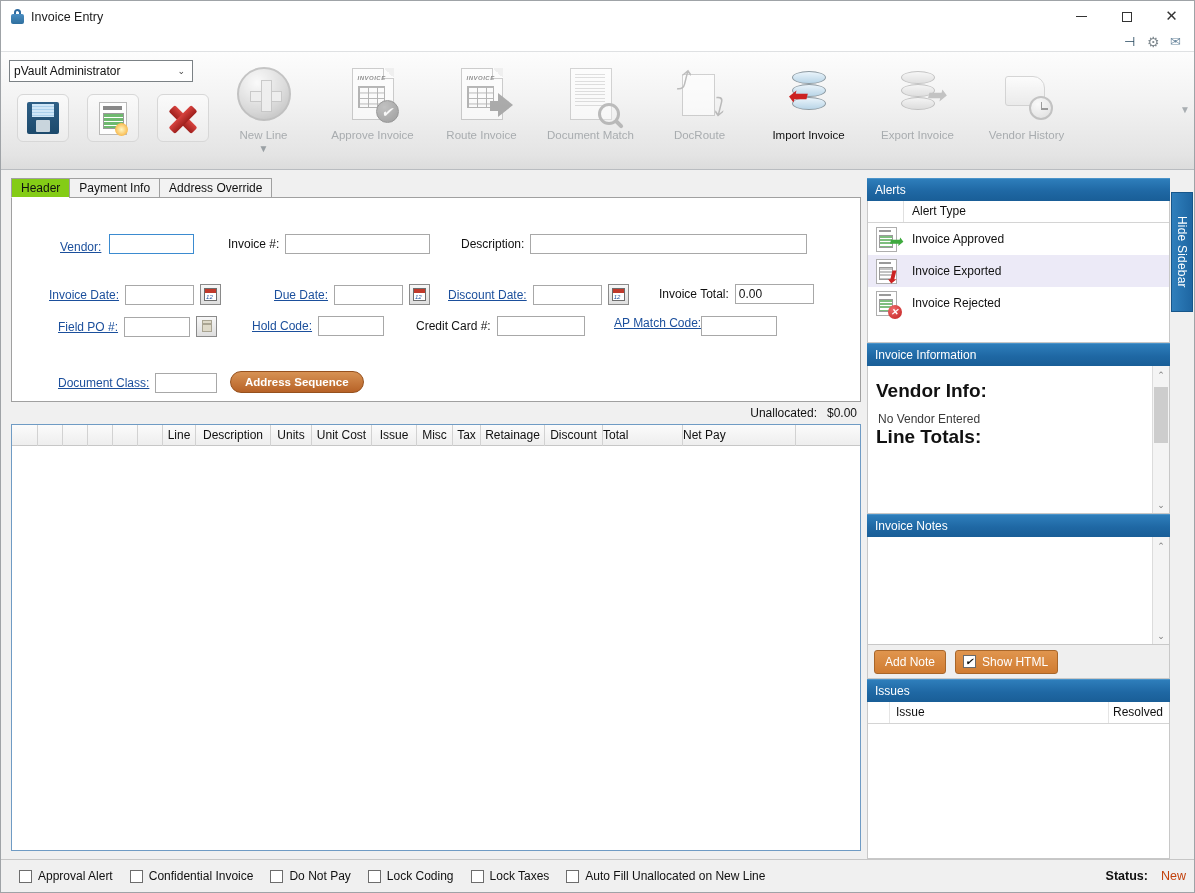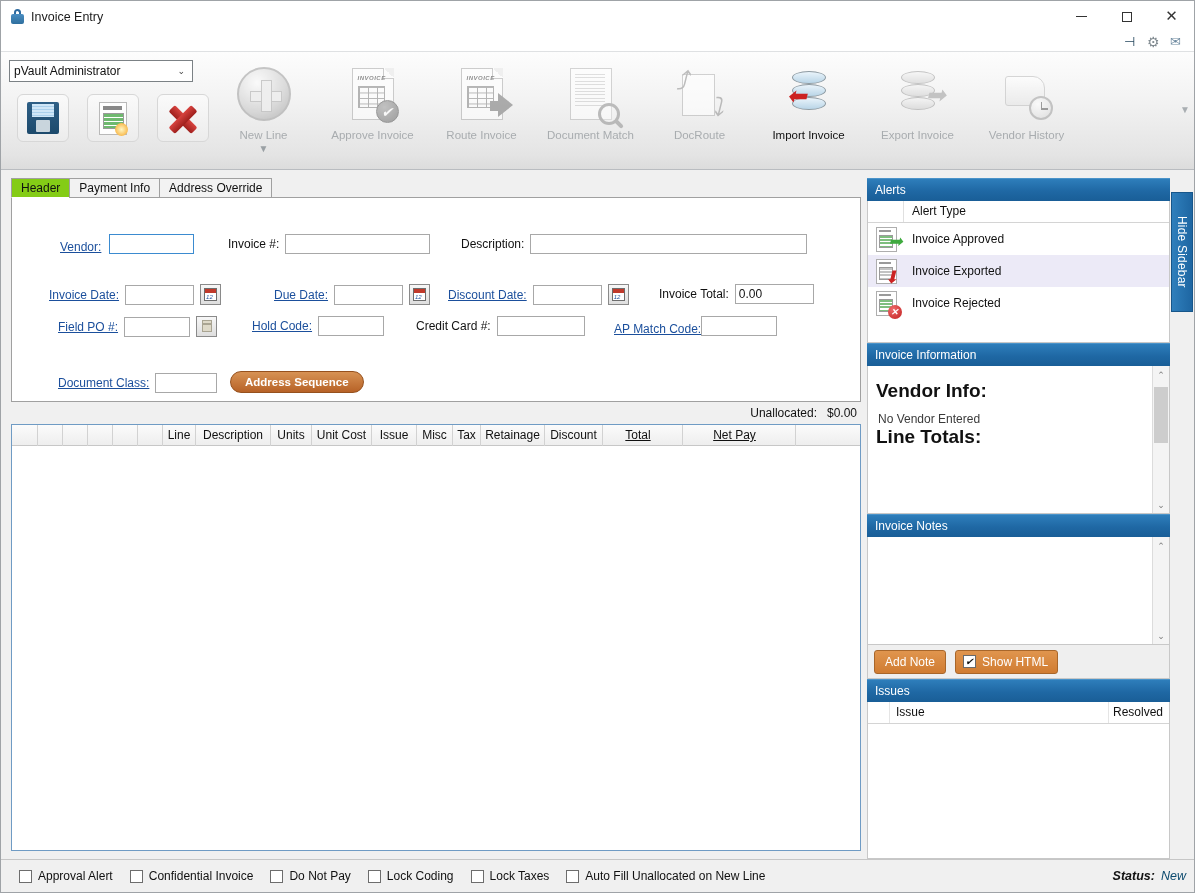--- a/index.html
+++ b/index.html
@@ -257,21 +257,21 @@
   
   .grid-wrap {
     flex: 1 1 auto; border: 1px solid #6f9bc4; background: #fff;
     margin-bottom: 8px; display: flex; flex-direction: column; min-height: 0;
   }
   .grid-head { display: flex; height: 21px; background: linear-gradient(#fbfbfb,#eeeeee); border-bottom:1px solid #c7c7c7; }
   .gh {
     border-right: 1px solid #d2d2d2; height: 21px; line-height: 20px;
     font-size: 12px; color: #111; text-align: center; overflow: hidden; white-space: nowrap;
   }
-  .gh.right { text-align: center; padding-right: 9px; text-decoration: underline; }
+  .gh.right { text-align: left; padding-right: 9px; }
   .grid-body { flex: 1 1 auto; background: #fff; }
 
   
   .sidebar {
     width: 303px; flex: 0 0 303px; display: flex; flex-direction: column;
     background: #f0f0f0; padding-top: 8px;
   }
   .panel-head {
     height: 23px; line-height: 23px;
     background: linear-gradient(#2e7ebb 0%, #1f68a4 55%, #195e97 100%);
@@ -341,23 +341,23 @@
   
   .statusbar {
     flex: 0 0 auto; height: 33px;
     background: #f0f0f0;
     border-top: 1px solid #c6c6c6;
     display: flex; align-items: center; padding: 0 8px 0 18px;
   }
   .sb-checks { display:flex; align-items:center; gap: 17px; flex:1; }
   .sb-check { display:flex; align-items:center; gap:6px; font-size:12px; color:#111; }
   .cb-box { width:13px; height:13px; border:1px solid #6d6d6d; background:#fff; }
-  .sb-status { display:flex; align-items:center; gap:6px; font-size:12.5px;font-style:italic; }
+  .sb-status { display:flex; align-items:center; gap:13px; font-size:12.5px; }
   .sb-status .lbl { font-weight: bold; color:#111; }
-  .sb-status .val { color:#0c4a6e; }
+  .sb-status .val { color:#c2410c; }
 </style>
 </head>
 <body>
 
 <div id="app">
 
   <div class="titlebar">
     <div class="tb-left">
       <span class="lock-icon">
           <i class="shackle"></i>
@@ -568,21 +568,21 @@
             </span>
         </div>
         <div style="position:absolute; left:240px; top:119px; display:flex; align-items:center; gap:6px;">
           <span class="fld-link">Hold Code:</span>
           <input class="inp" style="width: 66px;" value="">
         </div>
         <div style="position:absolute; left:404px; top:119px; display:flex; align-items:center; gap:6px;">
           <span class="fld-label">Credit Card #:</span>
           <input class="inp" style="width: 88px;" value="">
         </div>
-        <div style="position:absolute; left:602px; top:119px; display:flex; align-items:flex-end; ">
+        <div style="position:absolute; left:602px; top:119px; display:flex; align-items:flex-start; ">
           <span class="fld-link">AP Match Code:</span>
           <input class="inp" style="width: 76px;" value="">
         </div>
 
         <div style="position:absolute; left:46px; top:176px; display:flex; align-items:center; gap:6px;">
           <span class="fld-link">Document Class:</span>
           <input class="inp" style="width: 62px;" value="">
         </div>
         <div style="position:absolute; left:218px; top:174px;">
           <span class="pill-btn">Address Sequence</span>

